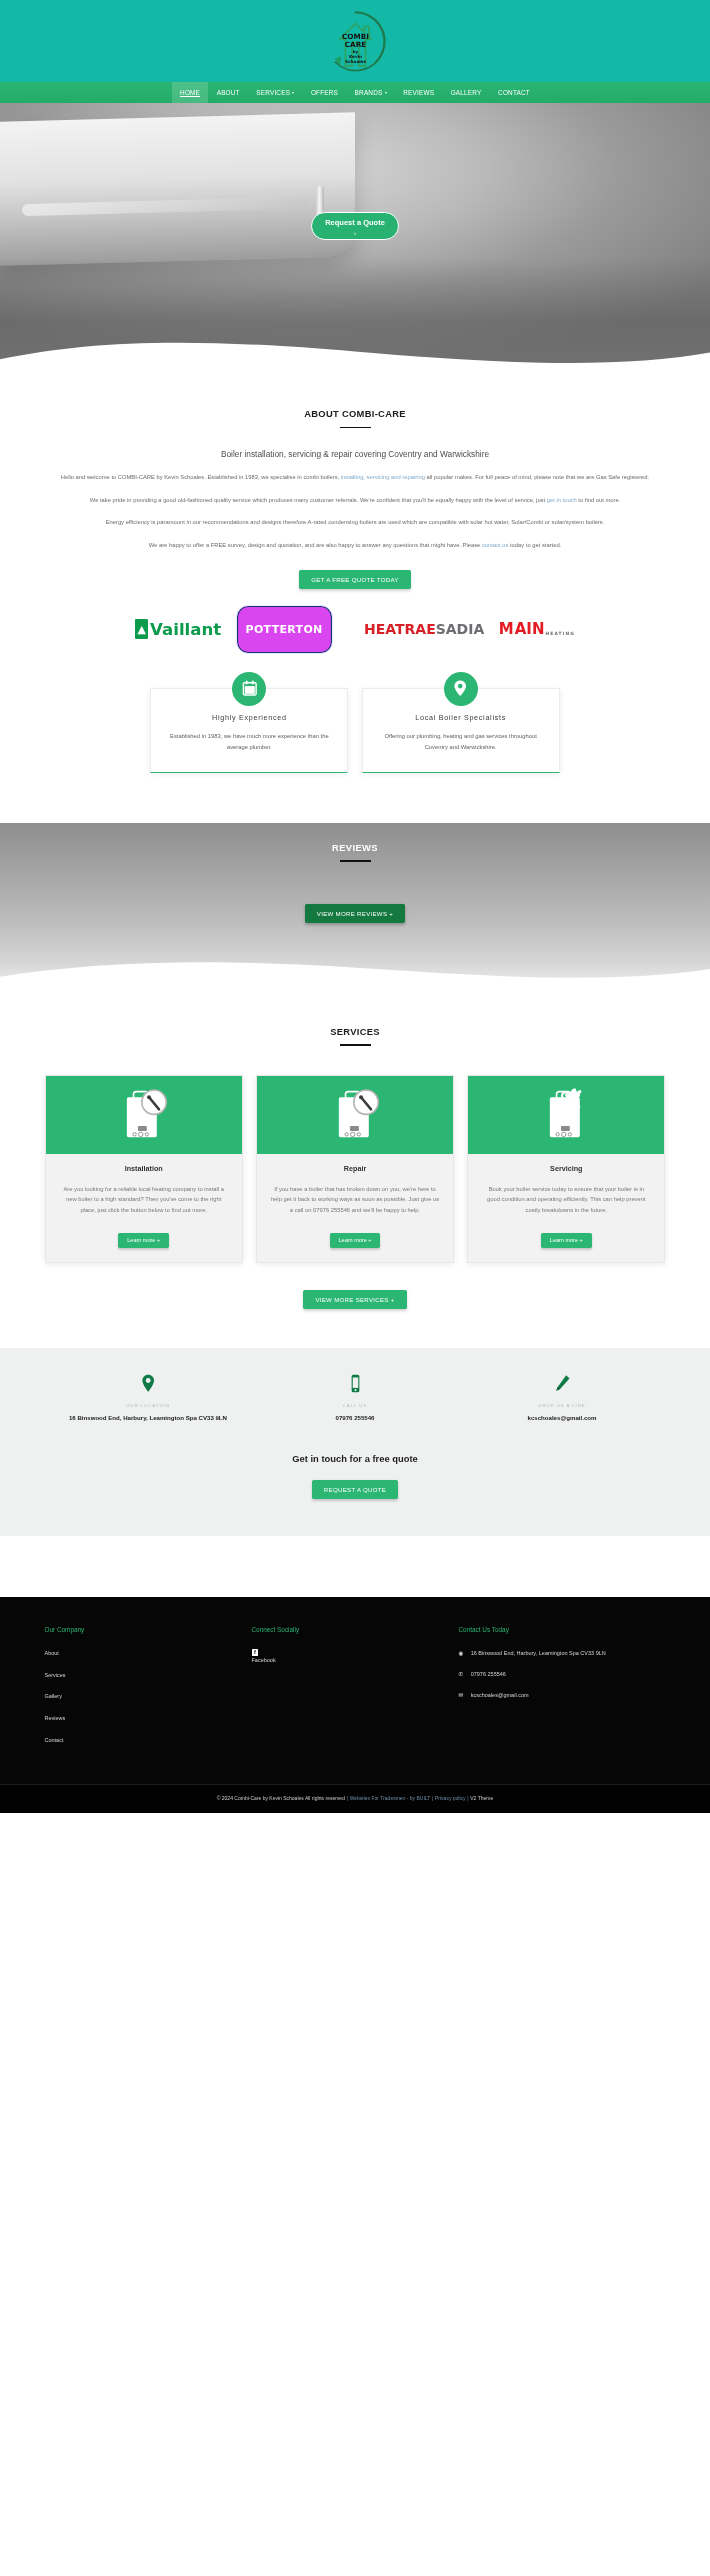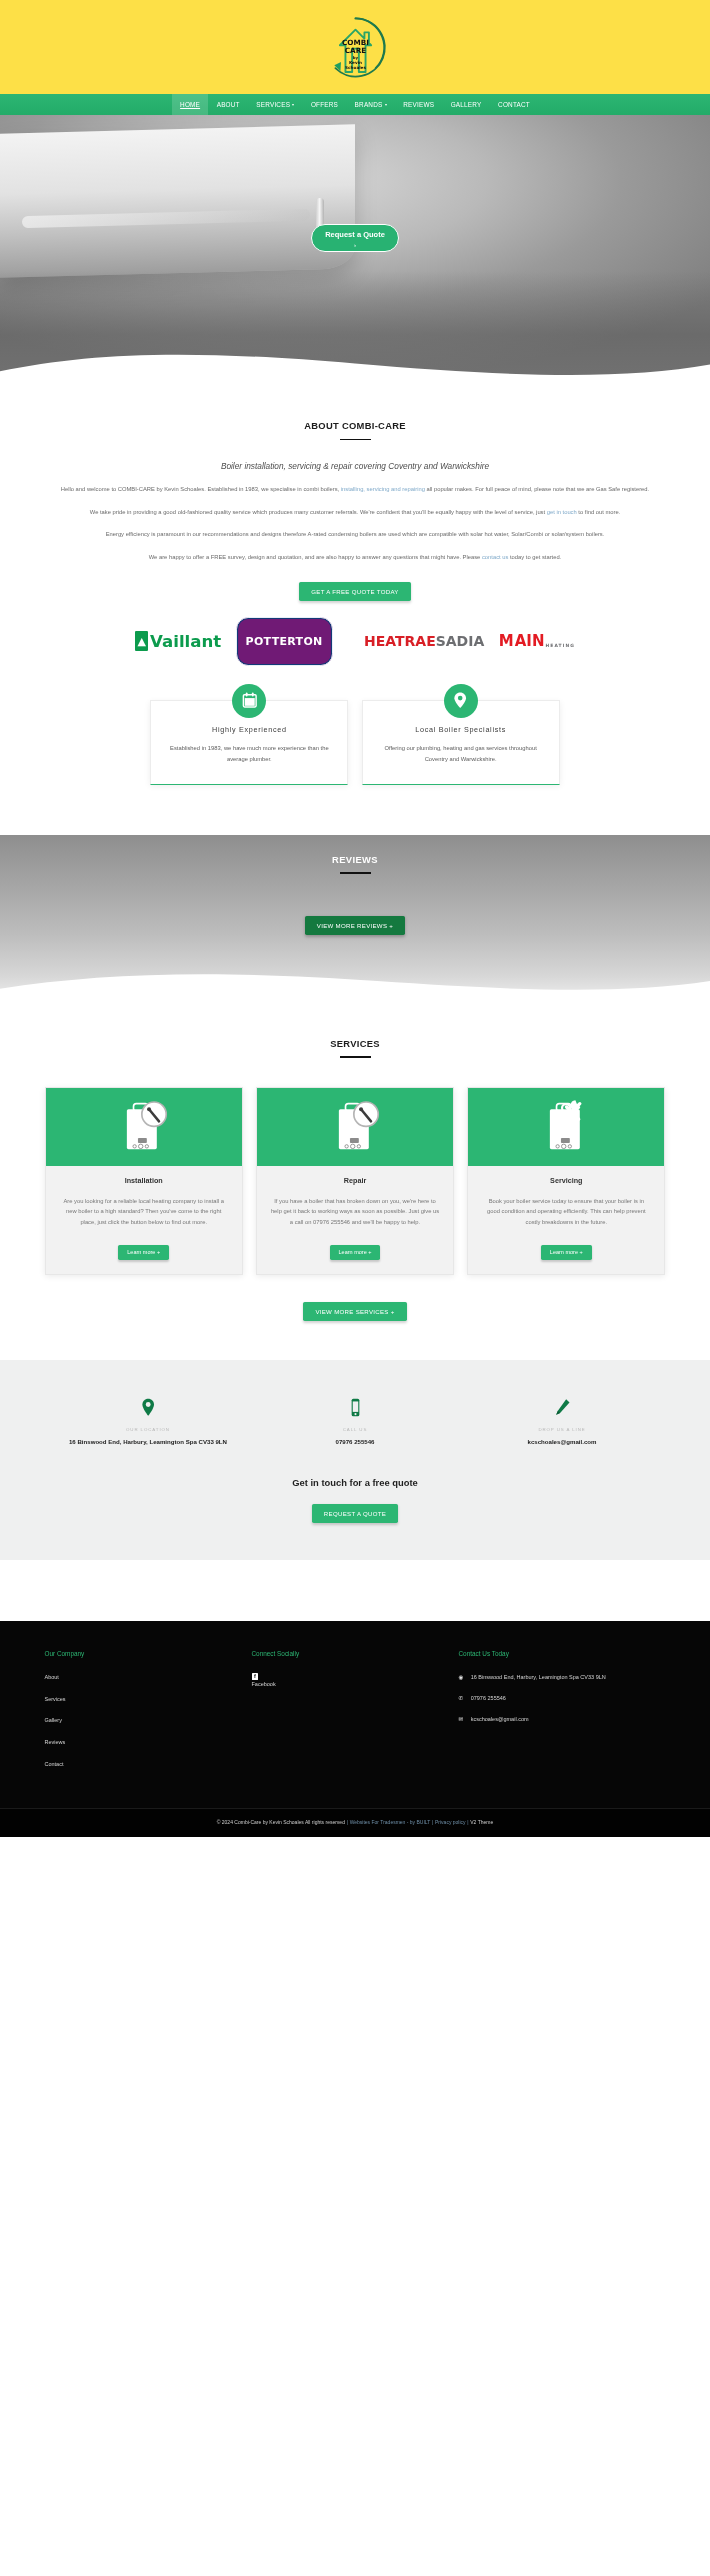--- a/index.html
+++ b/index.html
@@ -8,22 +8,22 @@
   body {
     font-family: "Liberation Sans", sans-serif;
     background: #ffffff;
     color: #333;
     -webkit-font-smoothing: antialiased;
   }
   .page { width: 710px; position: relative; overflow: hidden; }
 
   
   .logo-bar {
-    height: 94px;
-    background: #fde047;
+    height: 82px;
+    background: #14b8a6;
     display: flex;
     align-items: center;
     justify-content: center;
   }
   .logo-wrap { width: 67px; height: 67px; position: relative; }
   .logo-svg { display: block; }
 
   
   .nav {
     height: 21px;
@@ -147,21 +147,20 @@
     margin: 7.8px auto 0;
   }
 
   
   .about { background: #fff; padding: 33px 0 0; }
   .about-sub {
     text-align: center;
     font-size: 8.3px;
     color: #4d4d4d;
     margin-top: 21px;
-    font-style: italic;
   }
   .about-p {
     text-align: center;
     font-size: 5.8px;
     line-height: 1.85;
     color: #6a6a6a;
     max-width: 599px;
     margin: 12.2px auto 0;
   }
   .about-p a { color: #7fa9c9; text-decoration: none; }
@@ -196,21 +195,21 @@
     font-family: "DejaVu Sans", sans-serif;
   }
   .b-vaillant .rabbit {
     width: 13.3px; height: 20px;
     background: #0c9b4d;
     border-radius: 1.1px;
     display: flex; align-items: center; justify-content: center;
     color: #fff; font-size: 11px; line-height: 1;
   }
   .b-potterton {
-    background: #701a75;
+    background: #d946ef;
     color: #fff;
     font-size: 11px;
     font-weight: bold;
     letter-spacing: 0.3px;
     padding: 17px 9px;
     border-radius: 12.2px;
     border: 1.1px solid #e9eef6;
     box-shadow: inset 0 0 0 1.1px #123a78;
     font-family: "DejaVu Sans", sans-serif;
   }
@@ -381,21 +380,21 @@
     padding: 4.4px 9px;
     cursor: pointer;
     box-shadow: 0 1.1px 2.2px rgba(0,0,0,.18);
     text-decoration: none;
   }
   .svc-more { text-align: center; margin-top: 27px; }
 
   
   .contact-strip {
     background: #eff0f0;
-    padding: 35px 0 37px;
+    padding: 23px 0 37px;
   }
   .cgrid {
     display: flex;
     justify-content: center;
     width: 621px;
     margin: 0 auto;
   }
   .ccol { flex: 1; text-align: center; }
   .ccol .cicon { height: 25.5px; display: flex; align-items: center; justify-content: center; }
   .ccol .clabel {

